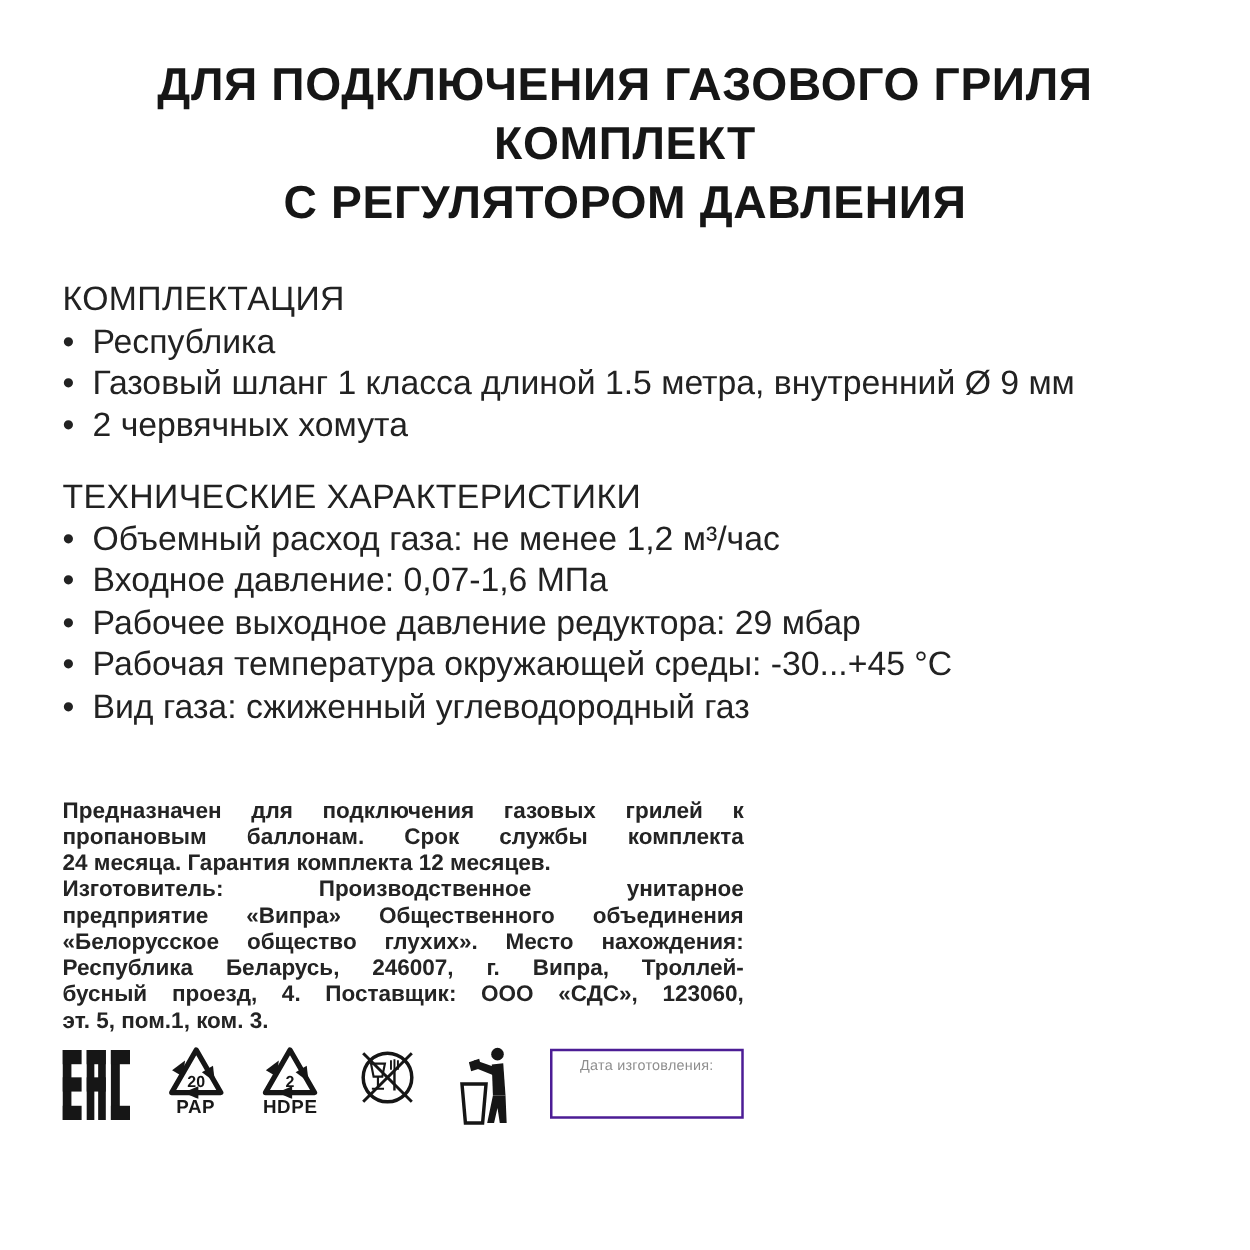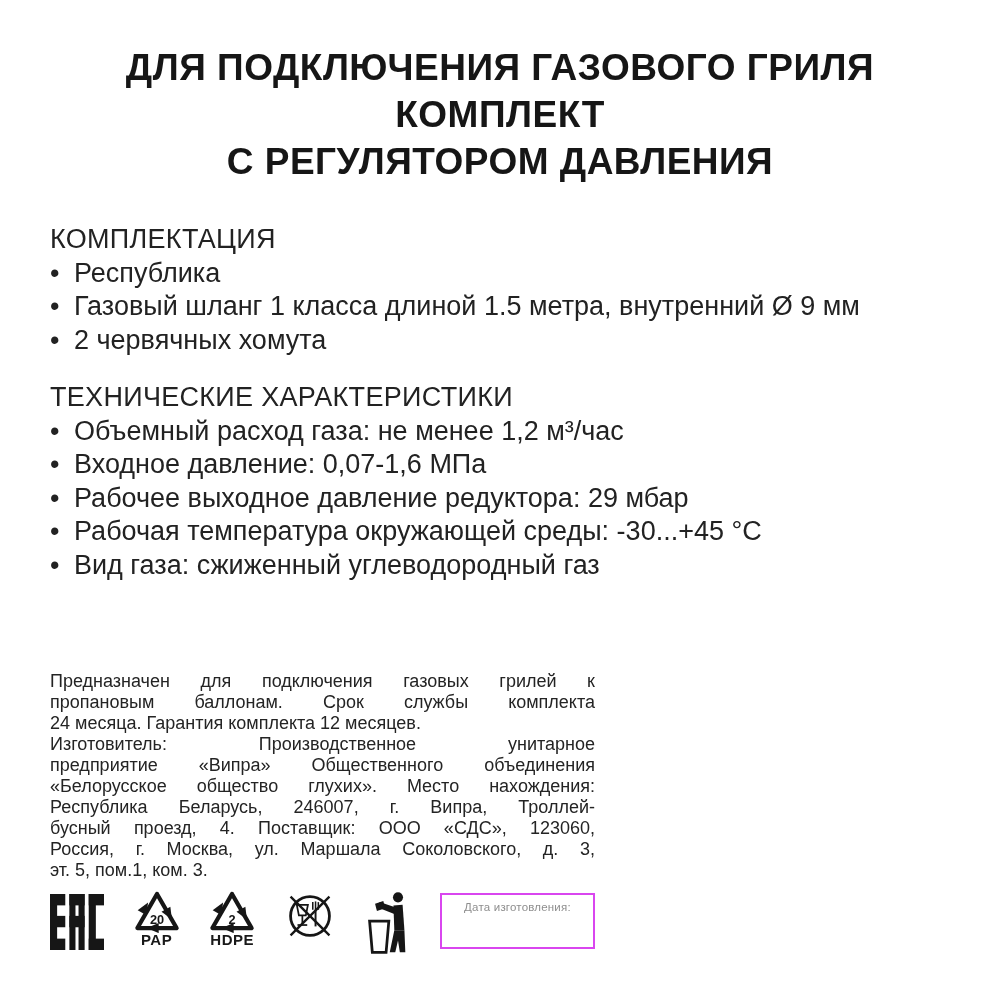--- a/index.html
+++ b/index.html
@@ -12,36 +12,36 @@
           letter-spacing:.5px; color:#161616; }
 
   .section{ font-size:27px; line-height:33.5px; color:#222; }
   .section .heading{ letter-spacing:.3px; }
   .sec-specs{ margin-top:24px; }
   .item{ white-space:nowrap; }
   .marker{ display:inline-block; width:24px; }
 
   .sections-wrap{ margin-top:38px; }
 
-  .fine-print{ width:545px; margin-top:89px; font-size:18px; line-height:21px;
-               color:#242424; }
+  .fine-print{ width:545px; margin-top:56px; font-size:18px; line-height:21px;
+               color:#242424;font-weight:bold; }
   .jline{ text-align:justify; text-align-last:justify; }
   .lline{ text-align:left; }
 
   .footer{ width:545px; margin-top:8px; display:flex; align-items:flex-start;
            justify-content:space-between; }
   .footer svg{ display:block; }
   .eac{ margin-top:5px; }
   .recycle{ display:flex; flex-direction:column; align-items:center; }
   .recycle .rlabel{ font-size:15px; font-weight:bold; letter-spacing:.5px;
                     color:#191919; margin-top:-2px; }
   .nofood{ margin-top:2px; }
   .tidyman{ margin-top:1px; }
   .datebox{ box-sizing:border-box; width:155px; height:56px; margin-top:4px;
-            border:2px solid #d946ef; text-align:center; padding-top:6px; }
+            border:2px solid #4c1d95; text-align:center; padding-top:6px; }
   .datebox .dlabel{ font-size:11.5px; color:#8e8e8e; letter-spacing:.2px; }
   .ink{ fill:#161616; }
   .stroke{ fill:none; stroke:#161616; }
 </style>
 </head>
 <body>
 
 <div class="page">
 
   <div class="title">
@@ -90,21 +90,20 @@
       <div class="jline">Предназначен для подключения газовых грилей к</div>
       <div class="jline">пропановым баллонам. Срок службы комплекта</div>
       <div class="lline">24 месяца. Гарантия комплекта 12 месяцев.</div>
     </div>
     <div>
       <div class="jline">Изготовитель: Производственное унитарное</div>
       <div class="jline">предприятие «Випра» Общественного объединения</div>
       <div class="jline">«Белорусское общество глухих». Место нахождения:</div>
       <div class="jline">Республика Беларусь, 246007, г. Випра, Троллей-</div>
       <div class="jline">бусный проезд, 4. Поставщик: ООО «СДС», 123060,</div>
-      <div class="jline">Россия, г. Москва, ул. Маршала Соколовского, д. 3,</div>
       <div class="lline">эт. 5, пом.1, ком. 3.</div>
     </div>
   </div>
 
   <div class="footer">
 
     <svg class="eac" width="54" height="56" viewBox="0 0 106 64" preserveAspectRatio="none">
       <rect class="ink" x="0" y="0" width="14" height="64"></rect>
       <rect class="ink" x="0" y="0" width="30" height="13"></rect>
       <rect class="ink" x="0" y="25" width="30" height="13"></rect>

